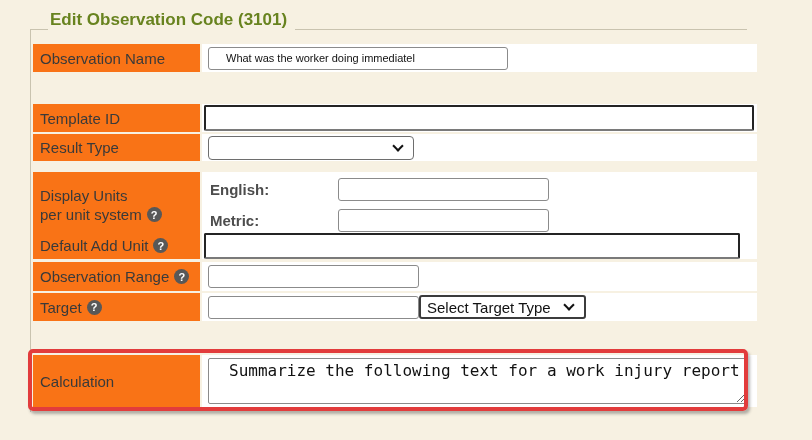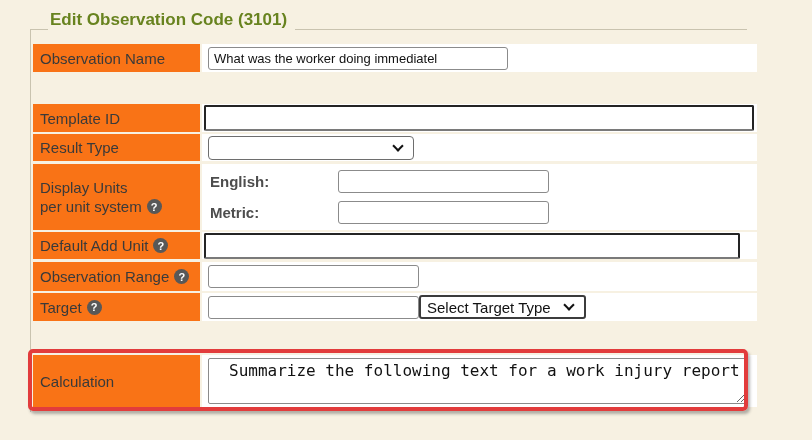--- a/index.html
+++ b/index.html
@@ -18,21 +18,21 @@
   .lbl  { width:167px; background:#f97316; color:#3a3a3a; font-size:15px;
           display:flex; align-items:center; padding-left:7px; }
   .lbl.two-line { flex-direction:column; align-items:flex-start; justify-content:center; row-gap:2px; }
   .val  { flex:1; background:#ffffff; display:flex; align-items:center; padding-left:6px; }
 
   .help { display:inline-flex; width:15px; height:15px; border-radius:50%; background:#585858;
           color:#fff; font-size:11px; font-weight:bold; align-items:center; justify-content:center;
           margin-left:5px; flex:0 0 auto; cursor:pointer; }
 
   input.txt { height:23px; border:1px solid #8b8b8b; border-radius:3px; background:#fff;
-              font-family:"Liberation Sans", sans-serif; font-size:13px; padding:0 5px; color:#111; }
+              font-family:"Liberation Sans", sans-serif; font-size:11px; padding:0 17px; color:#111; }
   input.dark { height:26px; border:2px solid #242424; border-bottom-color:#7a7a7a; border-radius:2px; }
 
   .select { height:24px; background:#fff; border:1px solid #6e6e6e; border-radius:4px;
             display:flex; align-items:center; justify-content:space-between;
             font-size:15px; color:#111; padding-left:6px; cursor:pointer; }
   .chev { width:8px; height:8px; border-right:2px solid #111; border-bottom:2px solid #111;
           transform:rotate(45deg); margin:-4px 11px 0 6px; flex:0 0 auto; }
 
   textarea.ta { border:1px solid #8b8b8b; border-radius:2px; background:#fff; resize:both;
                 font-family:"Liberation Sans", sans-serif; font-size:15px; padding:2px 5px; color:#111; }
@@ -79,21 +79,21 @@
       <span>Result Type</span>
     </div>
     <div class="val">
       <div class="select" style="width:206px">
         <span></span>
         <span class="chev"></span>
       </div>
     </div>
   </div>
 
-  <div class="row" style="top:164px;height:66px">
+  <div class="row" style="top:172px;height:66px">
     <div class="lbl two-line">
       <span>Display Units</span>
       <span style="display:flex;align-items:center">
         <span>per unit system</span>
         <span class="help">?</span>
       </span>
     </div>
     <div class="val" style="flex-direction:column;align-items:stretch;justify-content:center;row-gap:8px;padding-left:8px">
       <div class="subrow">
         <span class="sublbl">English:</span>

